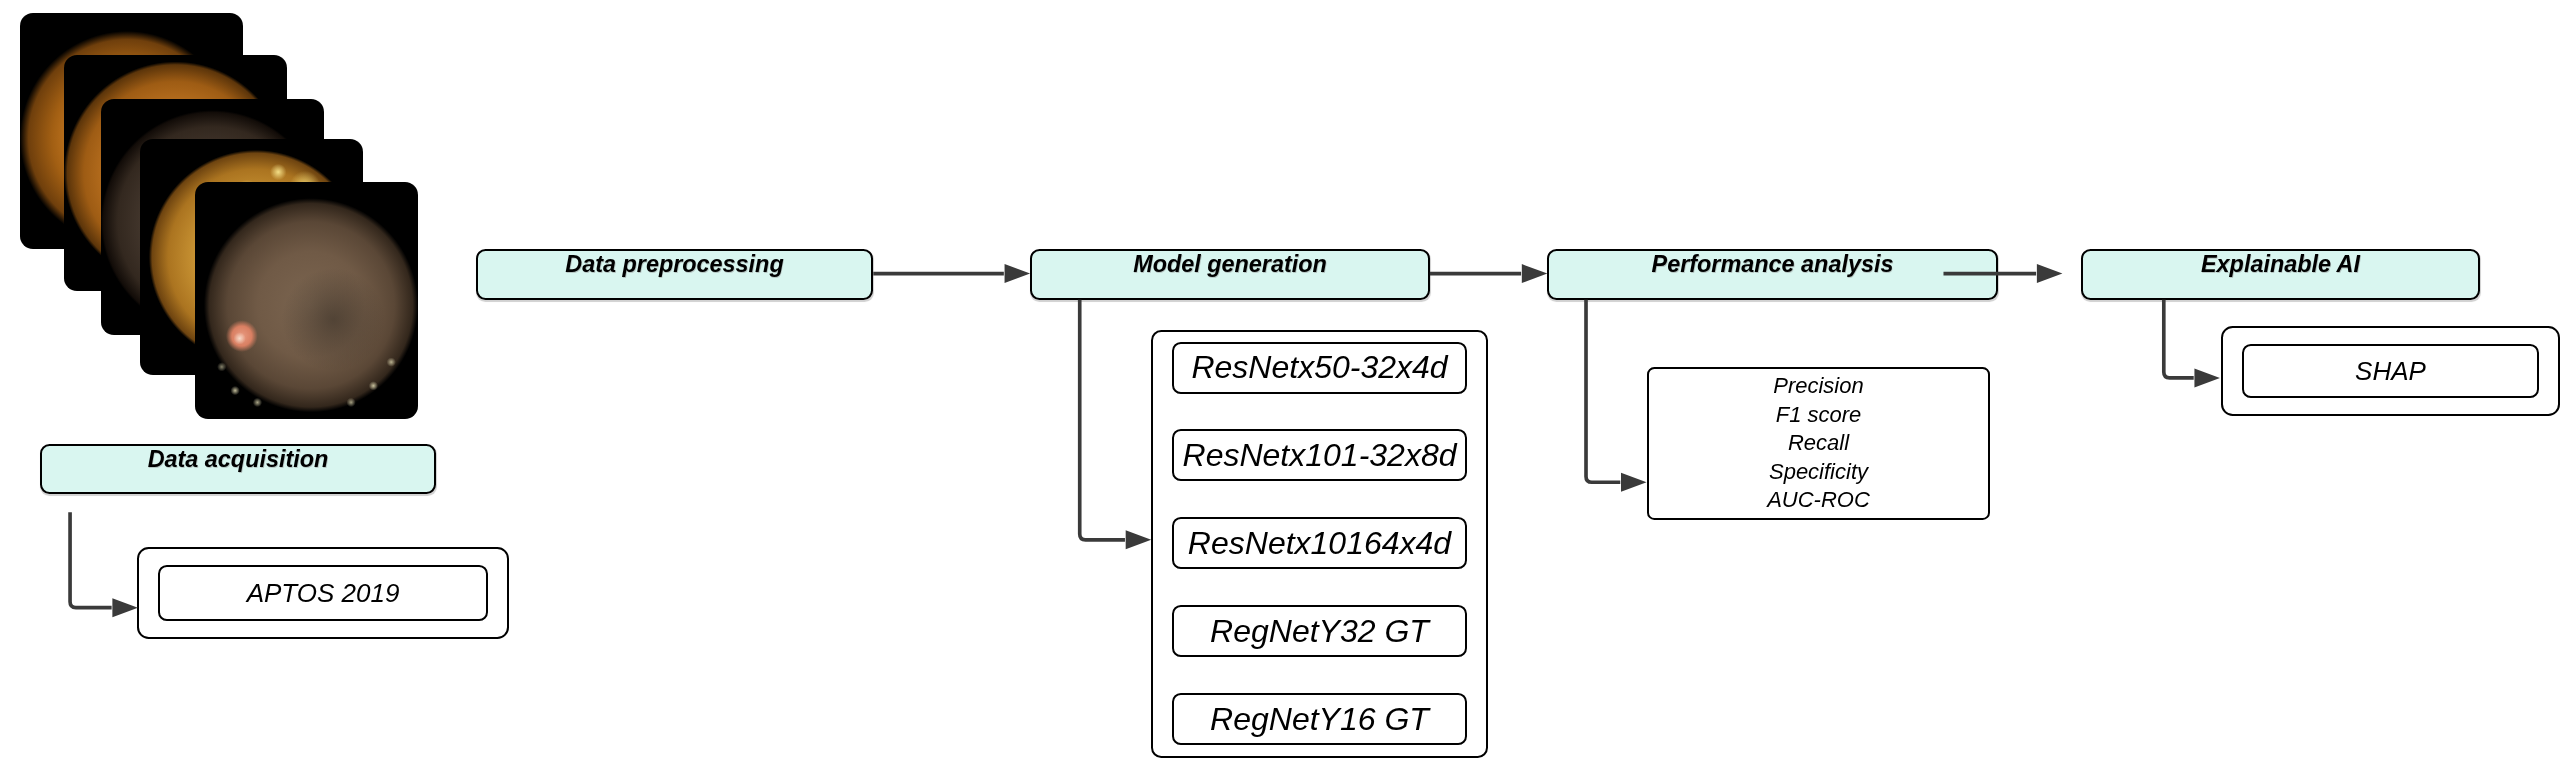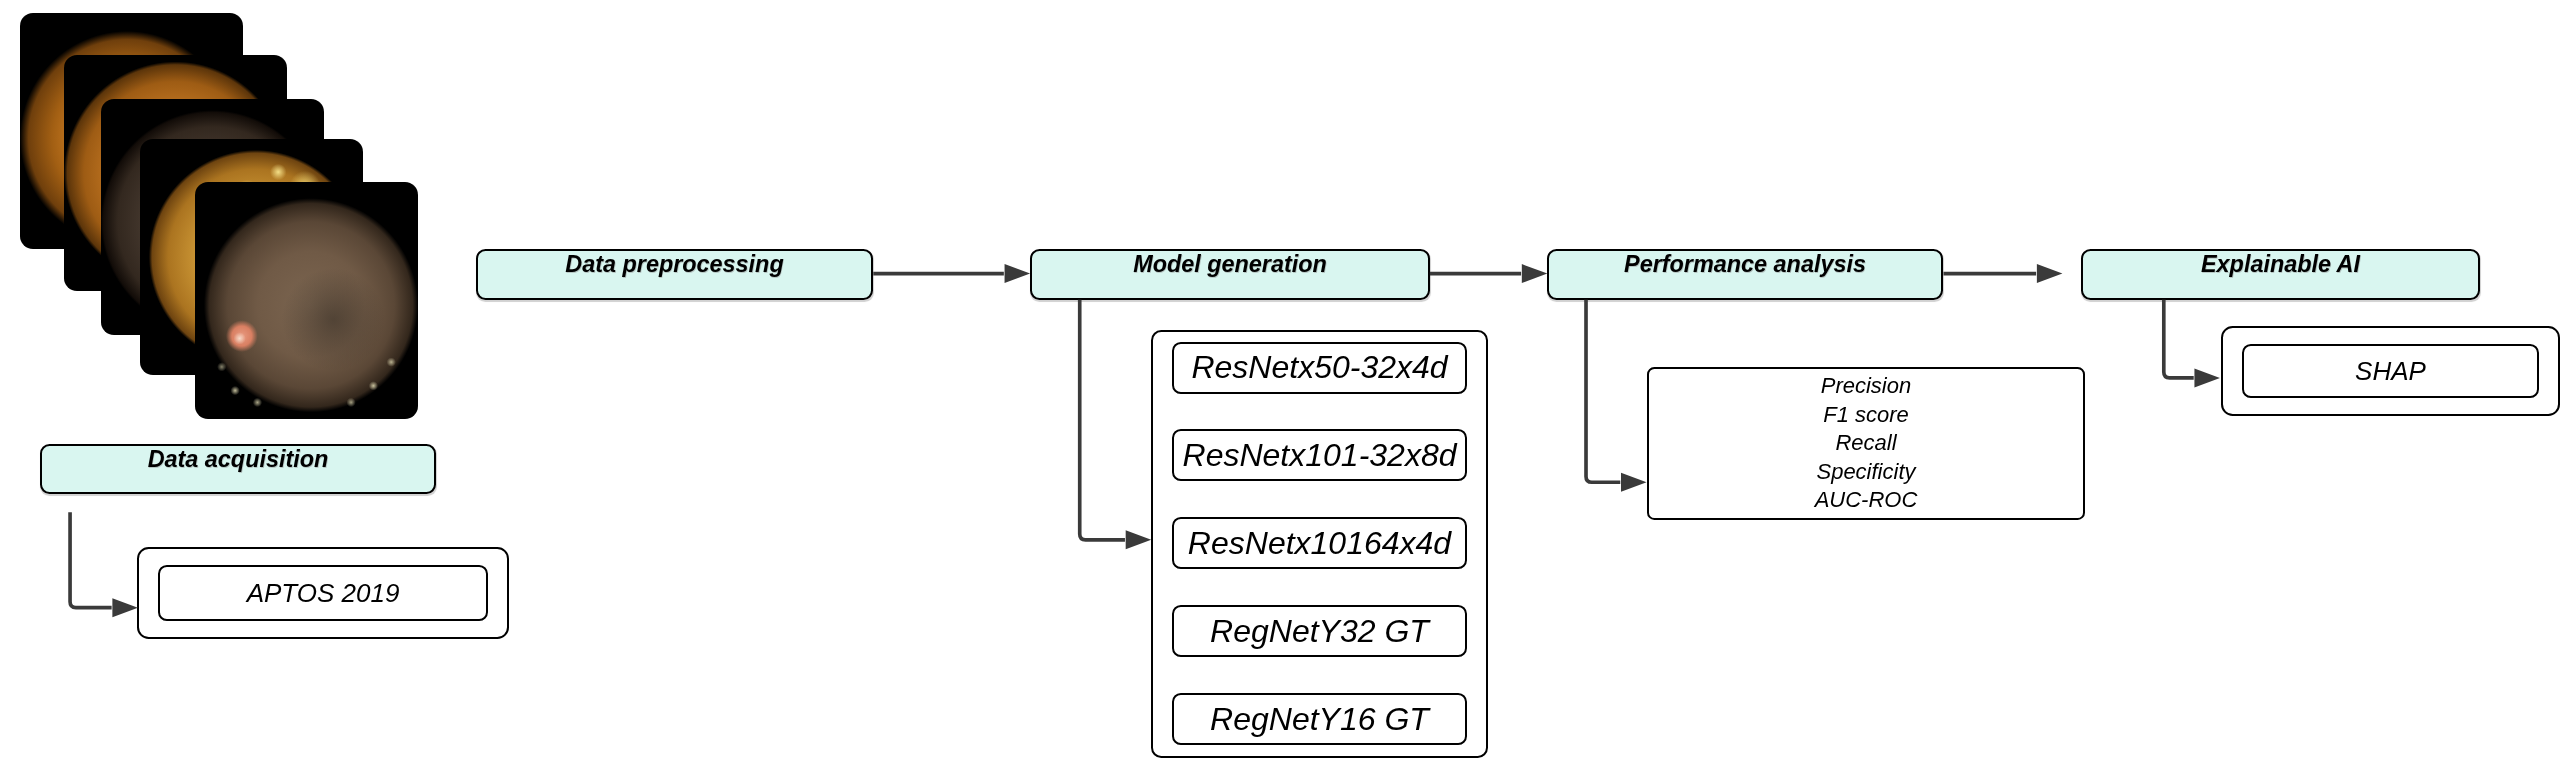--- a/index.html
+++ b/index.html
@@ -56,21 +56,21 @@
     border-radius:9.5px;
     display:flex;align-items:flex-start;justify-content:center;
     font-style:italic;font-weight:bold;font-size:23.4px;color:var(--text,#000);
     box-shadow:0.7px 1.5px 0.7px rgba(0,0,0,.18);
     box-sizing:border-box;
     text-shadow:0.7px 0.7px 0 rgba(140,140,140,.45);
   }
   #st-acquisition{left:40px;top:444px;width:396px;height:50px;}
   #st-preprocessing{left:476px;top:249px;width:397px;}
   #st-model{left:1030px;top:249px;width:400px;}
-  #st-performance{left:1547px;top:249px;width:396px;}
+  #st-performance{left:1547px;top:249px;width:451px;}
   #st-explainable{left:2063px;top:249px;width:399px;margin-left:18px;}
 
   
   .double-box{
     position:absolute;
     background:#fff;
     border:2.9px solid var(--box-border,#000);
     border-radius:11.7px;
     box-sizing:border-box;
     display:flex;
@@ -101,21 +101,21 @@
     border:2.9px solid var(--box-border,#000);
     border-radius:8.8px;
     box-sizing:border-box;
     background:#fff;
     display:flex;align-items:center;justify-content:center;
     font-style:italic;font-size:32px;color:var(--text,#000);
   }
 
   
   .metrics-box{
-    position:absolute;left:1647px;top:367px;width:438px;height:153px;
+    position:absolute;left:1647px;top:367px;width:343px;height:153px;
     background:#fff;
     border:2.9px solid var(--box-border,#000);
     border-radius:7.3px;
     box-sizing:border-box;
     display:flex;flex-direction:column;align-items:center;justify-content:center;
   }
   .metric-line{
     font-style:italic;font-size:22px;line-height:28.5px;color:var(--text,#000);
     white-space:nowrap;
   }

